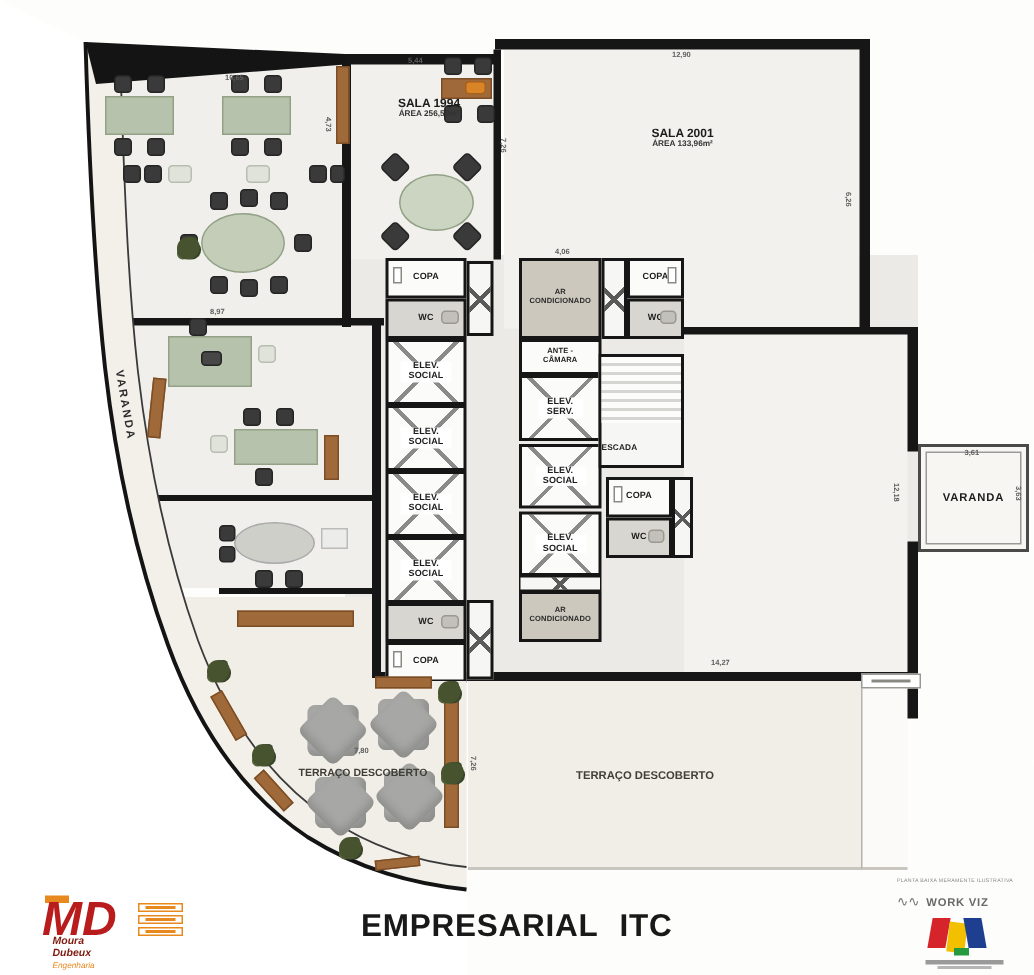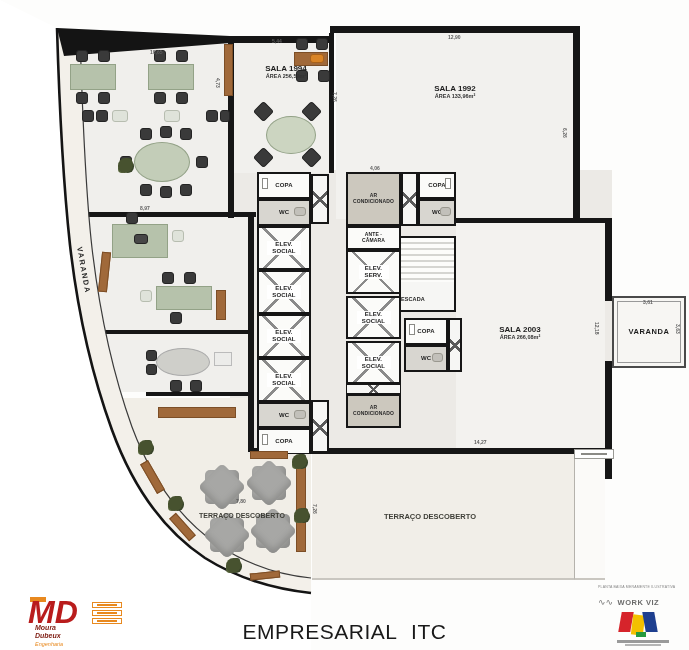--- a/index.html
+++ b/index.html
@@ -250,26 +250,22 @@
   <div class="minibox" style="left:574px;top:449px;width:40px;height:10px;">
     <div style="margin:3px auto 0;width:26px;height:1.5px;background:#8a8a85;"></div>
   </div>
 
 
   <div class="lbl" style="left:240px;top:64px;width:92px;text-align:center;z-index:6;">
     <div style="font-size:8px;">SALA 1994</div>
     <div style="font-size:5.5px;color:#333;">ÁREA 256,59m²</div>
   </div>
   <div class="lbl" style="left:390px;top:84px;width:130px;text-align:center;">
-    <div style="font-size:8px;">SALA 1992</div>
+    <div style="font-size:8px;">SALA 2001</div>
     <div style="font-size:5.5px;color:#333;">ÁREA 133,96m²</div>
-  </div>
-  <div class="lbl" style="left:455px;top:325px;width:130px;text-align:center;">
-    <div style="font-size:8px;">SALA 2003</div>
-    <div style="font-size:5.5px;color:#333;">ÁREA 266,08m²</div>
   </div>
 
   <div class="lbl" style="left:84px;top:246px;font-size:7.5px;letter-spacing:1.5px;transform:rotate(80deg);transform-origin:left top;color:#2a2a2a;">VARANDA</div>
 
   <div class="lbl" style="left:190px;top:512px;width:104px;text-align:center;font-size:7px;color:#3f3f38;">TERRAÇO DESCOBERTO</div>
   <div class="lbl" style="left:340px;top:512px;width:180px;text-align:center;font-size:7.5px;color:#3f3f38;">TERRAÇO DESCOBERTO</div>
 
   <span class="dim" style="left:150px;top:49px;">10,65</span>
   <span class="dim" style="left:272px;top:38px;">5,44</span>
   <span class="dim" style="left:448px;top:34px;">12,90</span>
@@ -278,21 +274,21 @@
   <span class="dim" style="left:140px;top:205px;">8,97</span>
   <span class="dim v" style="left:568px;top:128px;">6,26</span>
   <span class="dim" style="left:370px;top:165px;">4,06</span>
   <span class="dim" style="left:643px;top:299px;">3,61</span>
   <span class="dim v" style="left:600px;top:322px;">12,18</span>
   <span class="dim" style="left:474px;top:439px;">14,27</span>
   <span class="dim" style="left:236px;top:498px;">7,80</span>
   <span class="dim v" style="left:318px;top:504px;">7,26</span>
   <span class="dim v" style="left:681px;top:324px;">3,63</span>
 
-  <div class="lbl" style="left:0;right:0;top:620px;text-align:center;font-size:21px;font-weight:400;letter-spacing:.5px;word-spacing:8px;color:#191919;z-index:6;">EMPRESARIAL ITC</div>
+  <div class="lbl" style="left:0;right:0;top:606px;text-align:center;font-size:21px;font-weight:700;letter-spacing:.5px;word-spacing:8px;color:#191919;z-index:6;">EMPRESARIAL ITC</div>
 
   <div style="position:absolute;left:28px;top:594px;width:150px;height:54px;z-index:7;">
     <div style="position:absolute;left:2px;top:3px;width:16px;height:5px;background:#e8891f;"></div>
     <div style="position:absolute;left:0;top:2px;font-size:32px;font-weight:900;font-style:italic;color:#b91c1c;line-height:1;">MD</div>
     <div style="position:absolute;left:7px;top:30px;font-size:7px;font-weight:bold;font-style:italic;color:#7e1b10;line-height:1.1;">Moura</div>
     <div style="position:absolute;left:7px;top:38px;font-size:7px;font-weight:bold;font-style:italic;color:#7e1b10;line-height:1.1;">Dubeux</div>
     <div style="position:absolute;left:7px;top:47px;font-size:5.5px;font-style:italic;color:#e8891f;">Engenharia</div>
     <div style="position:absolute;left:64px;top:8px;width:30px;height:6px;border:1px solid #e8891f;">
         <div style="margin:1px auto 0;width:20px;height:1.5px;background:#e8891f;"></div>
       </div>

